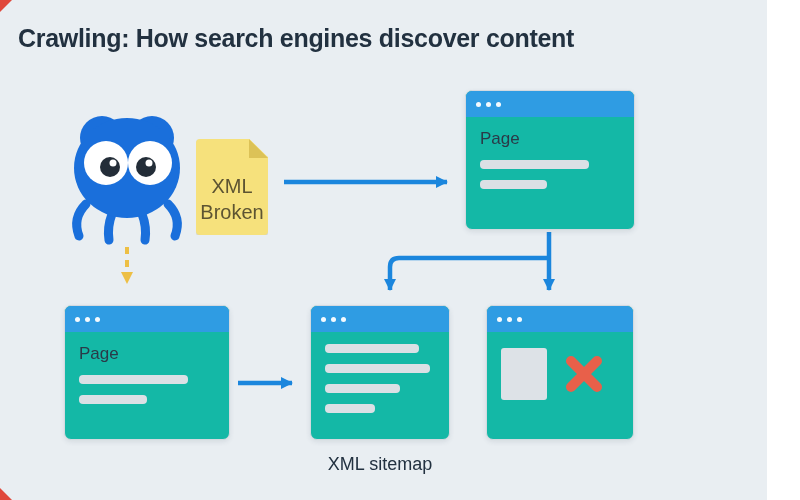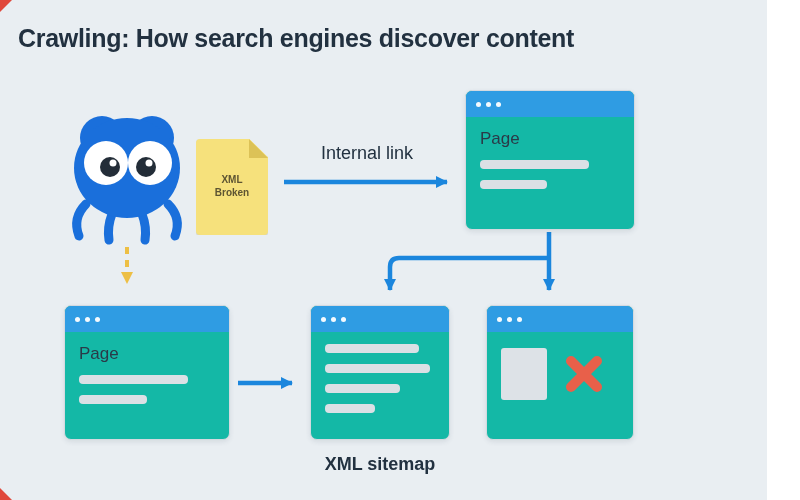--- a/index.html
+++ b/index.html
@@ -28,21 +28,21 @@
     background:#f6e17c; border-radius:4px;
     clip-path:polygon(0 0, 74% 0, 100% 19%, 100% 100%, 0 100%);
     box-shadow:0 1px 2px rgba(0,0,0,.15);
   }
   .doc-fold {
     position:absolute; right:0; top:0; width:19px; height:19px;
     background:#dcc257; clip-path:polygon(0 0, 100% 100%, 0 100%);
   }
   .doc-label {
     position:absolute; left:0; top:34px; width:100%;
-    text-align:center; font-size:10px; font-weight:700;
+    text-align:center; font-size:20px; font-weight:400;
     color:#5d5432; line-height:1.3;
   }
 
   .internal-link-label {
     position:absolute; left:282px; top:143px; width:170px;
     text-align:center; font-size:18px; font-weight:500; color:#223140;
   }
 
   
   .window {
@@ -55,21 +55,21 @@
     height:26px; background:#2f9ce3;
     display:flex; align-items:center; padding-left:10px; gap:5px;
   }
   .win-dot { width:5px; height:5px; border-radius:50%; background:#ffffff; opacity:.95; }
   .win-body { padding:12px 14px; }
   .win-title { font-size:17px; color:#2a3a48; margin-bottom:11px; }
   .skel { height:9px; background:#dbe0e5; border-radius:4px; margin-bottom:11px; }
 
   .caption {
     position:absolute; text-align:center;
-    font-size:18px; font-weight:700; color:#223140;
+    font-size:18px; font-weight:400; color:#223140;
   }
 
   .broken-body { display:flex; align-items:center; gap:16px; padding:16px 14px; }
   .broken-square { width:46px; height:52px; background:#dde2e7; border-radius:3px; }
 
   .connectors { position:absolute; left:0; top:0; pointer-events:none; }
 </style>
 </head>
 <body>
 
@@ -103,21 +103,20 @@
   </div>
 
   <div class="doc">
     <div class="doc-fold"></div>
     <div class="doc-label">
       <div>XML</div>
       <div>Broken</div>
     </div>
   </div>
 
-  <div class="internal-link-label">Internal link</div>
 
   <svg class="connectors" width="800" height="500" viewBox="0 0 800 500">
     <defs>
       <marker id="ah-blue" markerUnits="userSpaceOnUse" markerWidth="15" markerHeight="14" refX="11" refY="6" orient="auto">
         <path d="M0,0 L12,6 L0,12 Z" fill="#1b86dd"></path>
       </marker>
       <marker id="ah-yellow" markerUnits="userSpaceOnUse" markerWidth="15" markerHeight="14" refX="11" refY="6" orient="auto">
         <path d="M0,0 L12,6 L0,12 Z" fill="#edbf45"></path>
       </marker>
     </defs>

